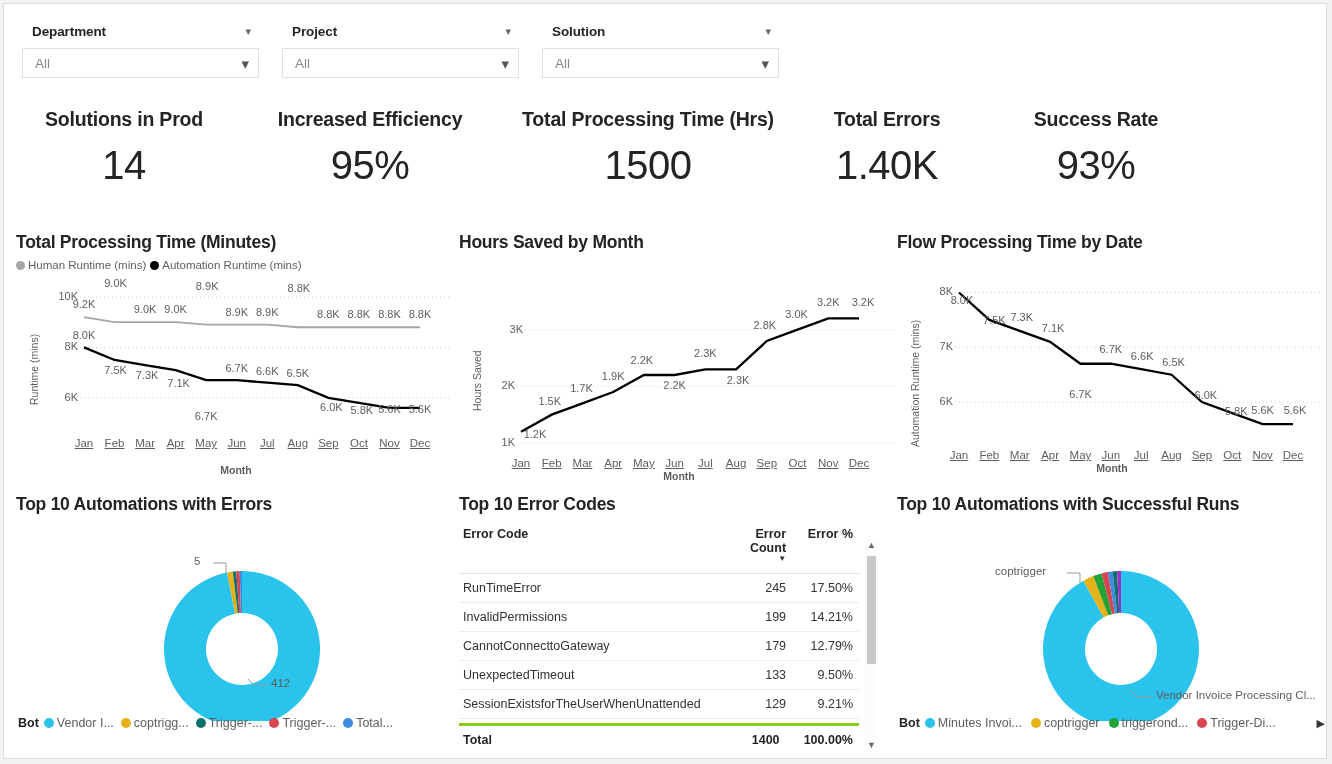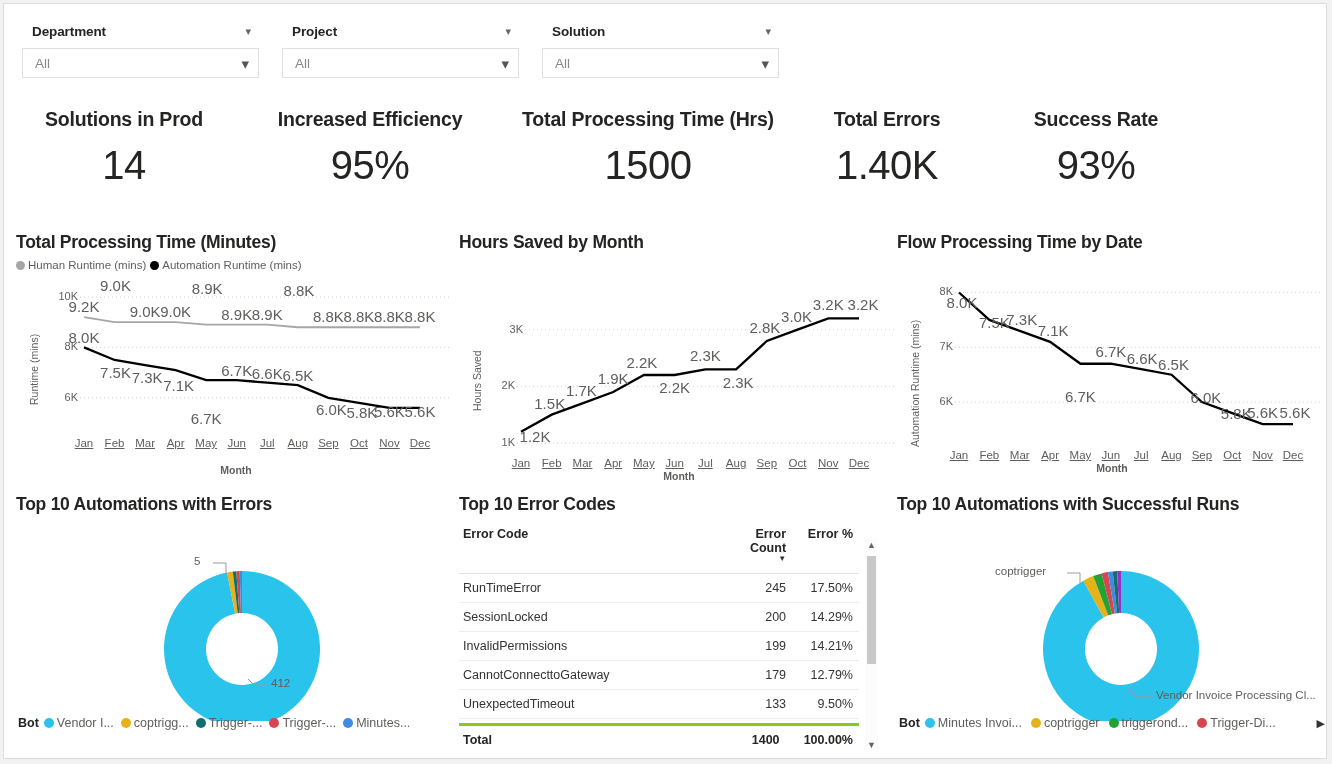--- a/index.html
+++ b/index.html
@@ -49,21 +49,21 @@
   .lg-txt{font-size:11.5px;color:#605e5c;}
 
   .plot{position:relative;}
   .ylab{
     position:absolute;font-size:10.5px;color:#605e5c;
     transform:rotate(-90deg);transform-origin:left top;white-space:nowrap;
   }
   .ytick{position:absolute;font-size:11px;color:#605e5c;text-align:right;}
   .xtick{position:absolute;font-size:11.5px;color:#605e5c;text-align:center;width:30px;text-decoration:underline;}
   .xaxis-title{position:absolute;font-size:10.5px;color:#605e5c;font-weight:bold;text-align:center;}
-  .dlabel{position:absolute;font-size:15px;color:#605e5c;white-space:nowrap;text-align:center;}
+  .dlabel{position:absolute;font-size:11px;color:#605e5c;white-space:nowrap;text-align:center;}
 
   
   .donut-wrap{position:relative;}
   .callout{position:absolute;font-size:11.5px;color:#605e5c;white-space:nowrap;}
   .bot-legend{position:absolute;display:flex;align-items:center;gap:5px;}
   .bot-lbl{font-size:12.5px;font-weight:bold;color:#252423;}
   .bl-item{display:flex;align-items:center;gap:3px;}
   .bl-dot{width:10px;height:10px;border-radius:50%;}
   .bl-txt{font-size:12.5px;color:#605e5c;white-space:nowrap;}
   .bl-more{font-size:11px;color:#333;margin-left:4px;}
@@ -350,21 +350,21 @@
           <span class="bl-item">
             <span class="bl-dot" style="background: rgb(15, 110, 110);"></span>
             <span class="bl-txt">Trigger-...</span>
           </span>
           <span class="bl-item">
             <span class="bl-dot" style="background: rgb(214, 69, 80);"></span>
             <span class="bl-txt">Trigger-...</span>
           </span>
           <span class="bl-item">
             <span class="bl-dot" style="background: rgb(61, 140, 224);"></span>
-            <span class="bl-txt">Minutes...</span>
+            <span class="bl-txt">Total...</span>
           </span>
         </span>
     </div>
   </div>
 
   <div class="visual" style="left:455px;top:490px;width:430px;height:262px;">
     <div class="v-title">Top 10 Error Codes</div>
 
     <div style="position:relative;width:430px;height:228px;margin-top:8px;">
       <div class="clip" style="position:absolute;left:0;top:0;width:400px;height:200px;">
@@ -383,25 +383,20 @@
               </th>
             </tr>
           </thead>
           <tbody id="tbl-body">
               <tr>
                 <td style="width: 250px;">RunTimeError</td>
                 <td class="num" style="width: 85px;">245</td>
                 <td class="num" style="width: 65px;">17.50%</td>
               </tr>
               <tr>
-                <td style="width: 250px;">SessionLocked</td>
-                <td class="num" style="width: 85px;">200</td>
-                <td class="num" style="width: 65px;">14.29%</td>
-              </tr>
-              <tr>
                 <td style="width: 250px;">InvalidPermissions</td>
                 <td class="num" style="width: 85px;">199</td>
                 <td class="num" style="width: 65px;">14.21%</td>
               </tr>
               <tr>
                 <td style="width: 250px;">CannotConnecttoGateway</td>
                 <td class="num" style="width: 85px;">179</td>
                 <td class="num" style="width: 65px;">12.79%</td>
               </tr>
               <tr>

